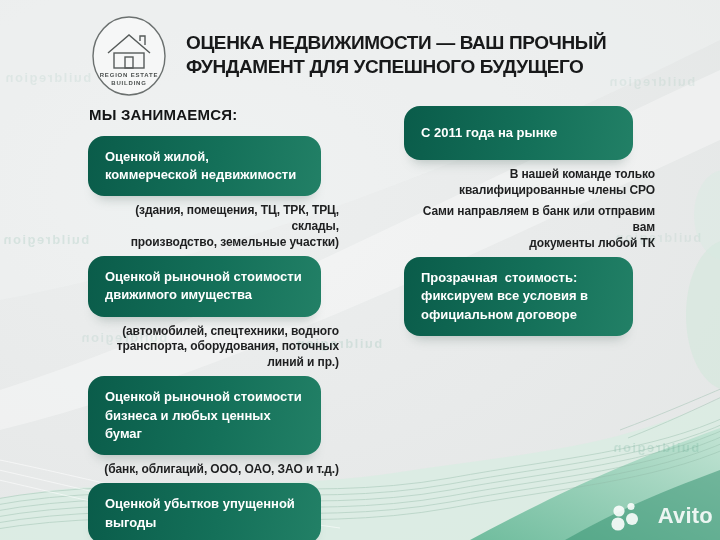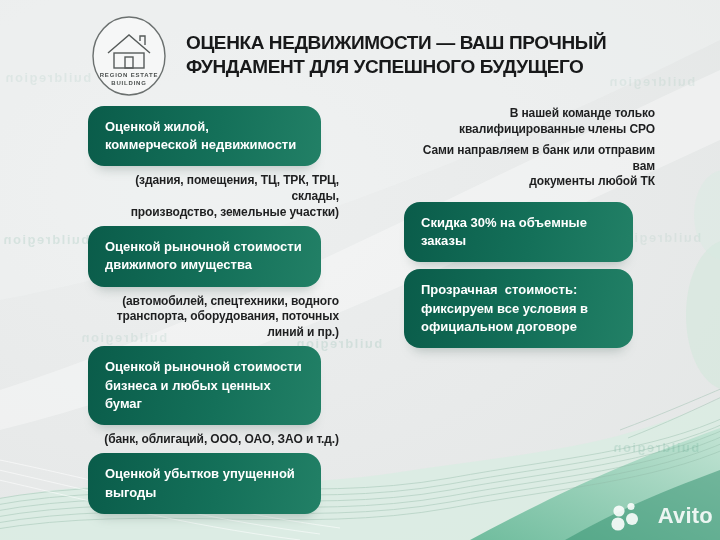--- a/index.html
+++ b/index.html
@@ -106,20 +106,21 @@
       <rect x="35" y="43" width="8" height="11"></rect>
     </g>
     <text x="39" y="63" text-anchor="middle" font-size="6" letter-spacing="0.8" fill="#4a4f4e" font-weight="bold">REGION ESTATE</text>
     <text x="39" y="71" text-anchor="middle" font-size="6" letter-spacing="0.8" fill="#4a4f4e" font-weight="bold">BUILDING</text>
   </svg>
 
   <h1 class="title">ОЦЕНКА НЕДВИЖИМОСТИ — ВАШ ПРОЧНЫЙ
 ФУНДАМЕНТ ДЛЯ УСПЕШНОГО БУДУЩЕГО</h1>
 
   <section class="col col-left">
+    <h2>МЫ ЗАНИМАЕМСЯ:</h2>
     <div id="left-items">
         <div class="card card-0">Оценкой жилой,
 коммерческой недвижимости</div>
         <div class="note">(здания, помещения, ТЦ, ТРК, ТРЦ, склады,
 производство, земельные участки)</div>
         <div class="card card-1">Оценкой рыночной стоимости
 движимого имущества</div>
         <div class="note">(автомобилей, спецтехники, водного
 транспорта, оборудования, поточных
 линий и пр.)</div>
@@ -127,26 +128,25 @@
 бизнеса и любых ценных
 бумаг</div>
         <div class="note">(банк, облигаций, ООО, ОАО, ЗАО и т.д.)</div>
         <div class="card card-3">Оценкой убытков упущенной
 выгоды</div>
       </div>
   </section>
 
   <section class="col col-right">
     <div id="right-items">
+        <div class="card card-0">С 2011 года на рынке</div>
         <div class="note">В нашей команде только
 квалифицированные члены СРО</div>
         <div class="note">Сами направляем в банк или отправим вам
 документы любой ТК</div>
-        <div class="card card-2">Скидка 30% на объемные
-заказы</div>
         <div class="card card-3">Прозрачная  стоимость:
 фиксируем все условия в
 официальном договоре</div>
       </div>
   </section>
 
   <span class="wm" style="left:2px;  top:232px; opacity:0.12;">buildregion</span>
   <span class="wm" style="left:295px;top:336px; opacity:0.12;">buildregion</span>
   <span class="wm" style="left:80px; top:330px; opacity:0.09;">buildregion</span>
   <span class="wm" style="left:612px;top:440px; opacity:0.14;">buildregion</span>

